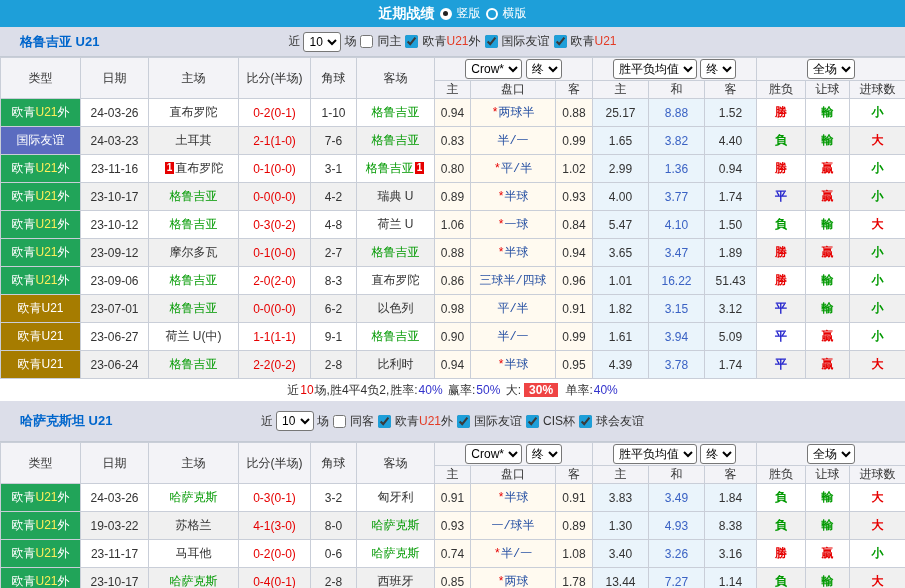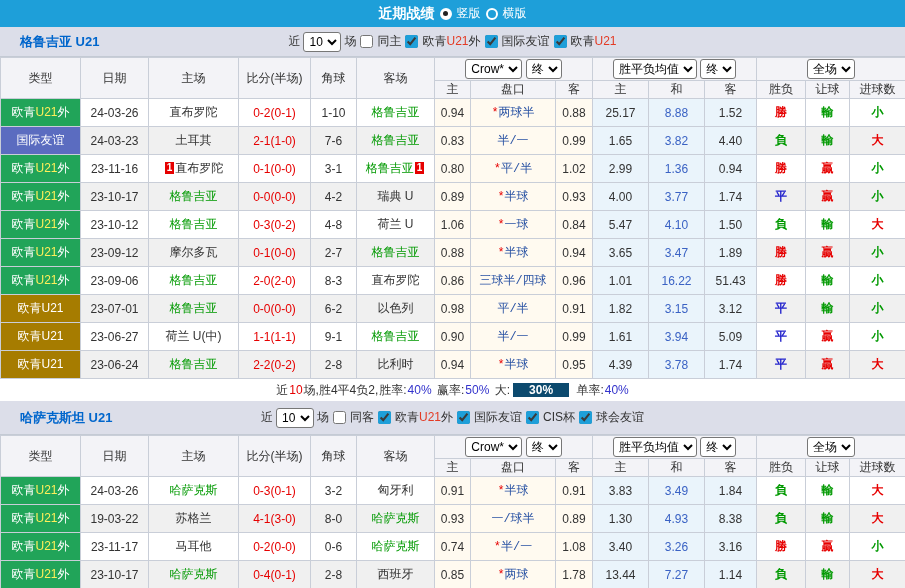--- a/index.html
+++ b/index.html
@@ -25,21 +25,21 @@
     border-radius:50%; background:#222;
   }
   .radio-label { font-size:12px; }
 
   
   .strip {
     background:#dcdee9; border-bottom:1px solid #c4cad4;
     display:flex; align-items:center; position:relative;
   }
   .strip.s1 { height:30px; }
-  .strip.s2 { height:34px; }
+  .strip.s2 { height:41px; }
   .team-title { position:absolute; left:20px; color:#0066cc; font-weight:bold; font-size:13px; }
   .filters { margin:0 auto; display:flex; align-items:center; gap:3px; }
   .filters .hl { color:#e33a24; }
   .filters input[type=checkbox] { width:13px; height:13px; margin:0 1px; accent-color:#1e9fd9; }
   select {
     height:20px; font-size:12px; font-family:inherit; background:#fff;
     border:1px solid #777; border-radius:3px; padding:0 1px;
   }
 
   
@@ -75,21 +75,21 @@
   .c-blue { color:#2222cc; font-weight:bold; }
   .c-green { color:#009900; font-weight:bold; }
 
   
   .summary {
     height:22px; display:flex; align-items:center; justify-content:center; gap:1px;
     background:#fff; font-size:12px;
   }
   .summary .red { color:#e60000; }
   .summary .blue { color:#3333cc; }
-  .summary .gbadge { background:#0c4a6e; color:#fff; padding:0 16px; font-weight:bold; margin:0 2px; }
+  .summary .gbadge { background:#ef4444; color:#fff; padding:0 5px; font-weight:bold; margin:0 2px; }
 
   
   .sliver { height:6px; display:flex; background:#fff; }
   .sliver .sliver-badge { width:80px; background:#21a459; border-right:1px solid #c9ced8; }
 </style>
 </head>
 <body>
 
 <div class="page">
 

